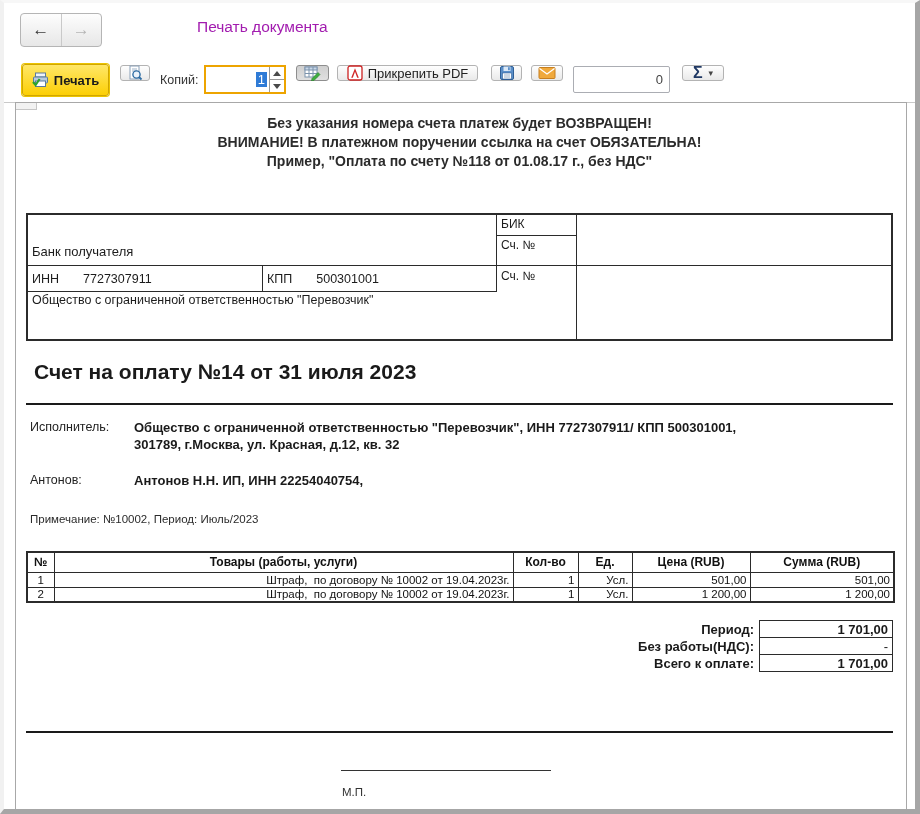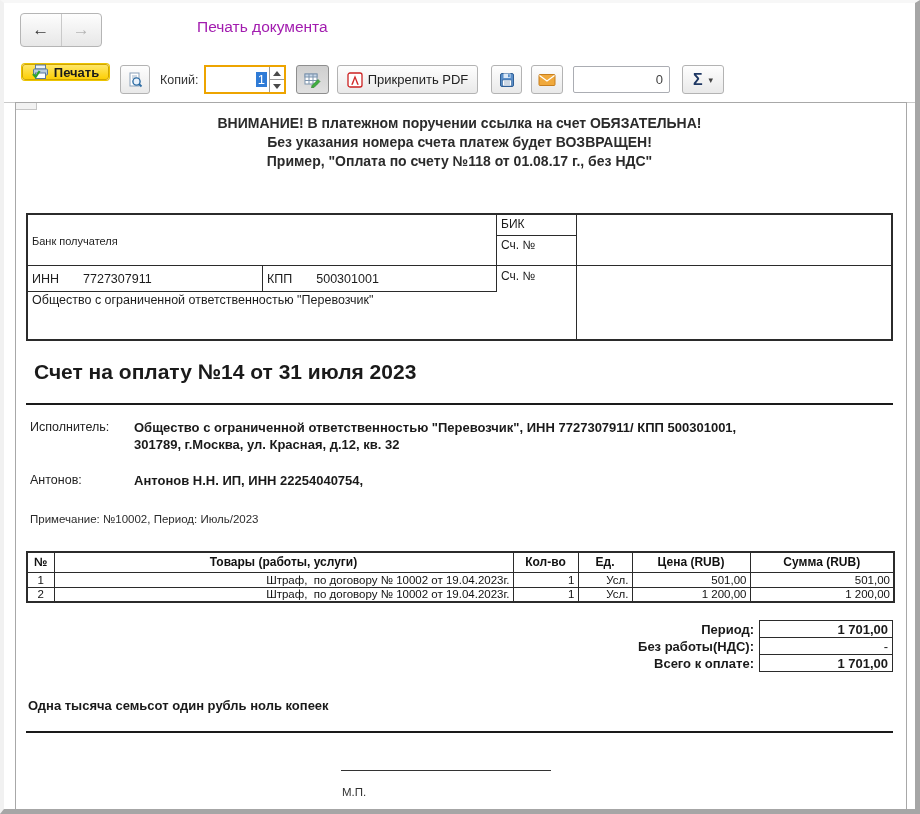--- a/index.html
+++ b/index.html
@@ -10,24 +10,24 @@
 
   
   .navgroup { position:absolute; left:16px; top:10px; width:82px; height:34px; display:flex;
               border:1px solid #b5b5b5; border-radius:4px; background:linear-gradient(#fdfdfd,#e7e7e7); }
   .navbtn { flex:1; display:flex; align-items:center; justify-content:center; font-size:17px; cursor:pointer; }
   .navbtn.back { color:#3a3a3a; border-right:1px solid #c9c9c9; font-weight:bold; }
   .navbtn.fwd  { color:#b5b5b5; font-weight:bold; }
   .win-title { position:absolute; left:145px; top:15px; font-size:15.5px; color:#a21caf;margin-left:48px; }
 
   
-  .tbtn { position:absolute; top:62px; height:29px; display:flex; align-items:center; justify-content:center;
+  .tbtn { position:absolute; top:62px; height:16px; display:flex; align-items:center; justify-content:center;
           gap:5px; background:linear-gradient(#fefefe,#e9e9e9); border:1px solid #b3b3b3; border-radius:3px;
           font-size:13px; color:#222; cursor:pointer; padding:0 8px; }
-  .print-btn { position:absolute; left:18px; top:61px; height:16px; width:87px; display:flex; align-items:center;
+  .print-btn { position:absolute; left:18px; top:61px; height:32px; width:87px; display:flex; align-items:center;
           justify-content:center; gap:5px; font-size:13px; font-weight:bold; color:#1a1a1a; cursor:pointer;
           background:linear-gradient(#ffe768,#fccf05); border:1px solid #d1a600; border-radius:3px;
           box-shadow:0 0 0 1px #ecc400; }
   .preview-btn { left:116px; width:30px; }
   .copies-label { position:absolute; left:156px; top:70px; font-size:12.5px; color:#333; }
   .spinner { position:absolute; left:200px; top:62px; width:82px; height:29px; border:2px solid #eda400;
              background:#fff; display:flex; }
   .spin-val { flex:1; display:flex; align-items:center; justify-content:flex-end; padding-right:2px; font-size:13px; }
   .spin-sel { background:#2f7bd6; color:#fff; padding:0 2px; }
   .spin-arrows { width:15px; border-left:1px solid #9a9a9a; display:flex; flex-direction:column; }
@@ -55,21 +55,21 @@
 
   .warning { position:absolute; left:22px; top:111px; width:867px; text-align:center; font-size:14px;
              font-weight:bold; color:#2b2b2b; line-height:19px; }
 
   
   .bank-table { position:absolute; left:22px; top:210px; width:867px; height:128px; border:2px solid #2b2b2b;
                 display:grid; grid-template-columns:235px 234px 80px 1fr; grid-template-rows:21px 30px 26px 1fr;
                 font-size:12px; color:#1c1c1c; background:#fff; }
   .bank-table > div { overflow:hidden; }
   .bc-bank   { grid-column:1/3; grid-row:1/3; border-right:1px solid #2b2b2b; border-bottom:1px solid #2b2b2b;
-               display:flex; align-items:flex-end; padding:0 4px 18px; font-size:11px; }
+               display:flex; align-items:flex-end; padding:0 4px 6px; font-size:13px; }
   .bc-bik    { grid-column:3; grid-row:1; border-right:1px solid #2b2b2b; border-bottom:1px solid #2b2b2b; padding:2px 4px 0; }
   .bc-bikval { grid-column:4; grid-row:1/3; border-bottom:1px solid #2b2b2b; }
   .bc-sch1   { grid-column:3; grid-row:2; border-right:1px solid #2b2b2b; border-bottom:1px solid #2b2b2b; padding:2px 4px 0; }
   .bc-inn    { grid-column:1; grid-row:3; border-right:1px solid #2b2b2b; border-bottom:1px solid #2b2b2b;
                display:flex; align-items:center; gap:24px; padding:0 4px; font-size:12.5px; }
   .bc-kpp    { grid-column:2; grid-row:3; border-right:1px solid #2b2b2b; border-bottom:1px solid #2b2b2b;
                display:flex; align-items:center; gap:24px; padding:0 4px; font-size:12.5px; }
   .bc-sch2   { grid-column:3; grid-row:3/5; border-right:1px solid #2b2b2b; padding:3px 4px 0; }
   .bc-schval2{ grid-column:4; grid-row:3/5; }
   .bc-recip  { grid-column:1/3; grid-row:4; display:flex; flex-direction:column; justify-content:space-between;
@@ -212,22 +212,22 @@
   <div class="tbtn sigma-btn">
     <span class="sigma-g">Σ</span>
     <span class="caret">▾</span>
   </div>
 
   <div class="toolbar-sep"></div>
   <div class="doc-area"></div>
   <div class="corner-box"></div>
 
   <div class="warning">
+    <div>Без указания номера счета платеж будет ВОЗВРАЩЕН!</div>
     <div>ВНИМАНИЕ! В платежном поручении ссылка на счет ОБЯЗАТЕЛЬНА!</div>
-    <div>Без указания номера счета платеж будет ВОЗВРАЩЕН!</div>
     <div>Пример, "Оплата по счету №118 от 01.08.17 г., без НДС"</div>
   </div>
 
   <div class="bank-table">
     <div class="bc-bank">Банк получателя</div>
     <div class="bc-bik">БИК</div>
     <div class="bc-bikval"></div>
     <div class="bc-sch1">Сч. №</div>
     <div class="bc-inn">
       <span>ИНН</span>
@@ -294,19 +294,18 @@
       </table>
   </div>
 
   <div class="tot-label" style="left:450px; top:618px;">Период:</div>
   <div class="tot-box" style="top:617px;">1 701,00</div>
   <div class="tot-label" style="left:450px; top:635px;">Без работы(НДС):</div>
   <div class="tot-box plain" style="top:634px;">-</div>
   <div class="tot-label" style="left:450px; top:652px;">Всего к оплате:</div>
   <div class="tot-box" style="top:651px;">1 701,00</div>
 
-  <div class="words-line">Одна тысяча семьсот один рубль ноль копеек</div>
   <div class="bottom-rule"></div>
 
   <div class="sign-line"></div>
   <div class="mp-label">М.П.</div>
 
 </div>
 
 </body></html>

